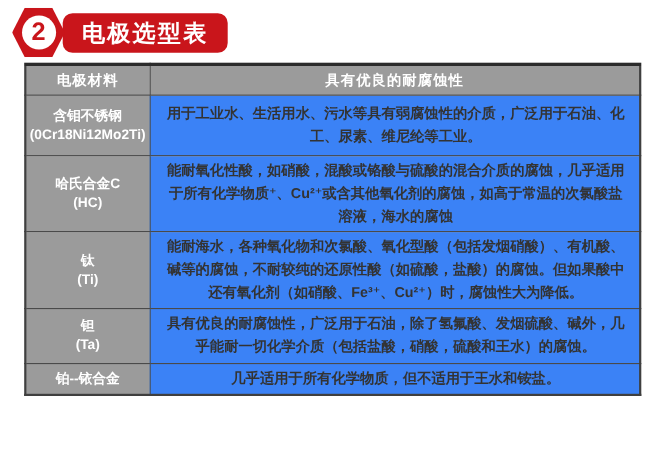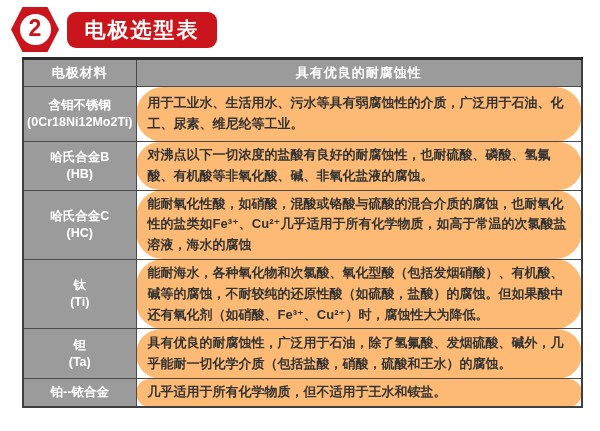--- a/index.html
+++ b/index.html
@@ -25,27 +25,26 @@
   .hex-inner {
     width: 31px; height: 31px; border-radius: 50%;
     background: #ffffff;
     display: flex; align-items: center; justify-content: center;
   }
   .hex-number {
     color: #c9151b; font-size: 23px; font-weight: 700; line-height: 1;
     transform: translateY(-1px);
   }
   .banner {
-    position: absolute; left: 67px; top: 12px;
+    position: absolute; left: 57px; top: 12px;
     width: 150px; height: 36px;
     background: #c9151b;
     border-radius: 9px;
     display: flex; align-items: center; justify-content: center;
     z-index: 1;
-    font-family: Liberation Serif, serif;
   }
   .banner-title {
     color: #ffffff; font-size: 21px; font-weight: 700; letter-spacing: 2px;
     line-height: 1;
   }
 
   
   .sel-table {
     position: absolute; left: 22px; top: 57px;
     width: 561px;
@@ -71,27 +70,26 @@
   .material-cell {
     background: #9b9b9b;
     color: #ffffff;
     font-size: 12.5px; font-weight: 700;
     text-align: center;
     white-space: pre-line;
     line-height: 1.35;
     padding: 2px 2px;
   }
   .description-cell {
-    background: #fdba74;
+    background: #3b82f6;
     color: #333333;
     font-size: 13px; font-weight: 600;
     line-height: 1.6;
     padding: 3px 9px 3px 11px;
-    text-align: left;
-    border-radius: 27px;
+    text-align: center;
   }
 </style>
 </head>
 <body>
 
 <div class="page">
 
   <div class="top-header">
     <div class="hex-badge">
       <div class="hex-inner">
@@ -111,29 +109,24 @@
     <tbody>
         <tr style="height:28px;">
       <th class="head-cell">电极材料</th>
       <th class="head-cell">具有优良的耐腐蚀性</th>
     </tr>
     <tr style="height:55px;">
       <td class="material-cell">含钼不锈钢
 (0Cr18Ni12Mo2Ti)</td>
       <td class="description-cell">用于工业水、生活用水、污水等具有弱腐蚀性的介质，广泛用于石油、化工、尿素、维尼纶等工业。</td>
     </tr>
-    <tr style="height:47px;">
-      <td class="material-cell">哈氏合金B
-(HB)</td>
-      <td class="description-cell">对沸点以下一切浓度的盐酸有良好的耐腐蚀性，也耐硫酸、磷酸、氢氟酸、有机酸等非氧化酸、碱、非氧化盐液的腐蚀。</td>
-    </tr>
     <tr style="height:66px;">
       <td class="material-cell">哈氏合金C
 (HC)</td>
-      <td class="description-cell">能耐氧化性酸，如硝酸，混酸或铬酸与硫酸的混合介质的腐蚀，也耐氧化性的盐类如Fe³⁺、Cu²⁺几乎适用于所有化学物质，如高于常温的次氯酸盐溶液，海水的腐蚀</td>
+      <td class="description-cell">能耐氧化性酸，如硝酸，混酸或铬酸与硫酸的混合介质的腐蚀，几乎适用于所有化学物质⁺、Cu²⁺或含其他氧化剂的腐蚀，如高于常温的次氯酸盐溶液，海水的腐蚀</td>
     </tr>
     <tr style="height:69px;">
       <td class="material-cell">钛
 (Ti)</td>
       <td class="description-cell">能耐海水，各种氧化物和次氯酸、氧化型酸（包括发烟硝酸）、有机酸、碱等的腐蚀，不耐较纯的还原性酸（如硫酸，盐酸）的腐蚀。但如果酸中还有氧化剂（如硝酸、Fe³⁺、Cu²⁺）时，腐蚀性大为降低。</td>
     </tr>
     <tr style="height:50px;">
       <td class="material-cell">钽
 (Ta)</td>
       <td class="description-cell">具有优良的耐腐蚀性，广泛用于石油，除了氢氟酸、发烟硫酸、碱外，几乎能耐一切化学介质（包括盐酸，硝酸，硫酸和王水）的腐蚀。</td>

